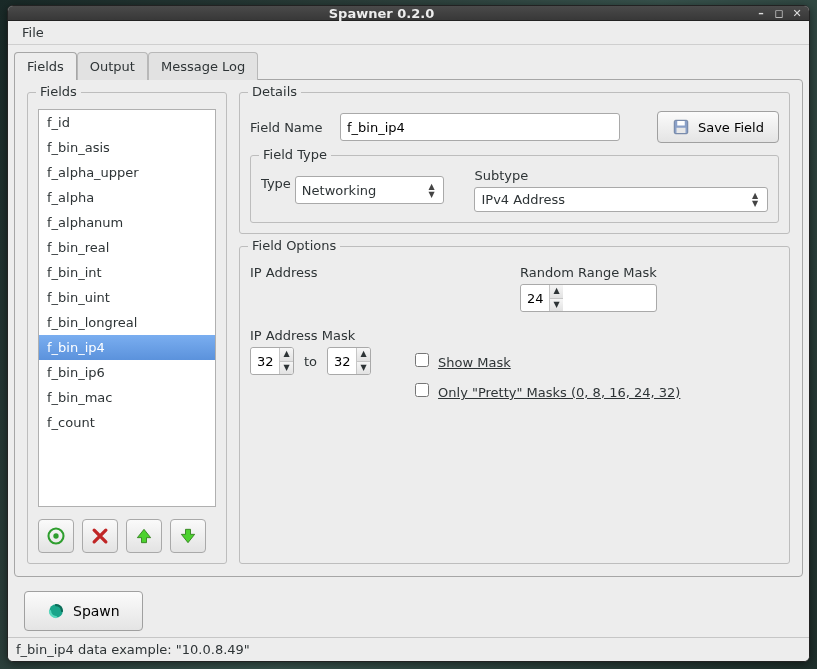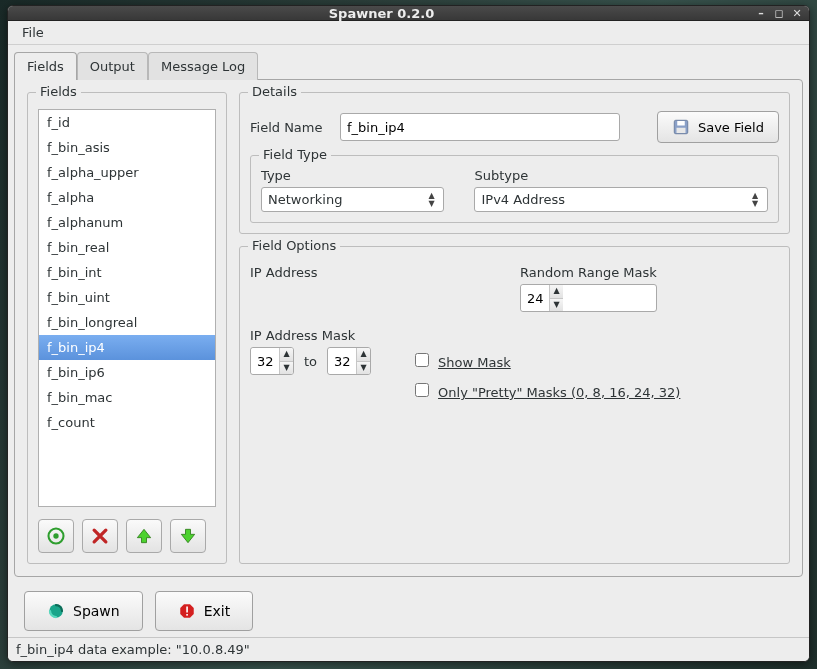--- a/index.html
+++ b/index.html
@@ -283,21 +283,21 @@
                 <rect x="7" y="4" width="10" height="6" fill="#fff"></rect>
                 <rect x="6" y="13" width="12" height="7" fill="#e8e8e8"></rect>
               </svg>
             <span>Save Field</span>
           </button>
         </div>
 
         <div class="group" style="margin-top:12px;">
           <span class="legend">Field Type</span>
           <div class="row type-row" style="gap:30px;">
-            <div style="flex:1; display:flex; flex-direction:column; gap:4px;">
+            <div style="flex:1; display:flex; flex-direction:row; gap:4px;">
               <label class="inline">Type</label>
               <div class="select">
                 <span>Networking</span>
                 <span class="caret">
                     <span>▲</span>
                     <span>▼</span>
                   </span>
               </div>
             </div>
             <div style="flex:1.6; display:flex; flex-direction:column; gap:4px;">
@@ -372,25 +372,17 @@
 
   <div class="bottombar">
     <button class="btn bigbtn">
       <svg viewBox="0 0 24 24">
           <circle cx="12" cy="12" r="9" fill="#1aa58a"></circle>
           <path d="M12 4 A8 8 0 0 1 20 12" fill="none" stroke="#0d6b57" stroke-width="3" stroke-linecap="round"></path>
           <path d="M12 20 A8 8 0 0 1 4 12" fill="none" stroke="#57d9bd" stroke-width="3" stroke-linecap="round"></path>
         </svg>
       <span>Spawn</span>
     </button>
-    <button class="btn bigbtn">
-      <svg viewBox="0 0 24 24">
-          <polygon points="8,3 16,3 21,8 21,16 16,21 8,21 3,16 3,8" fill="#d42020"></polygon>
-          <rect x="11" y="6" width="2.2" height="8" fill="#fff"></rect>
-          <rect x="11" y="16" width="2.2" height="2.2" fill="#fff"></rect>
-        </svg>
-      <span>Exit</span>
-    </button>
   </div>
 
   <div class="statusbar">f_bin_ip4 data example: "10.0.8.49"</div>
 
 </div>
 
 </body></html>

